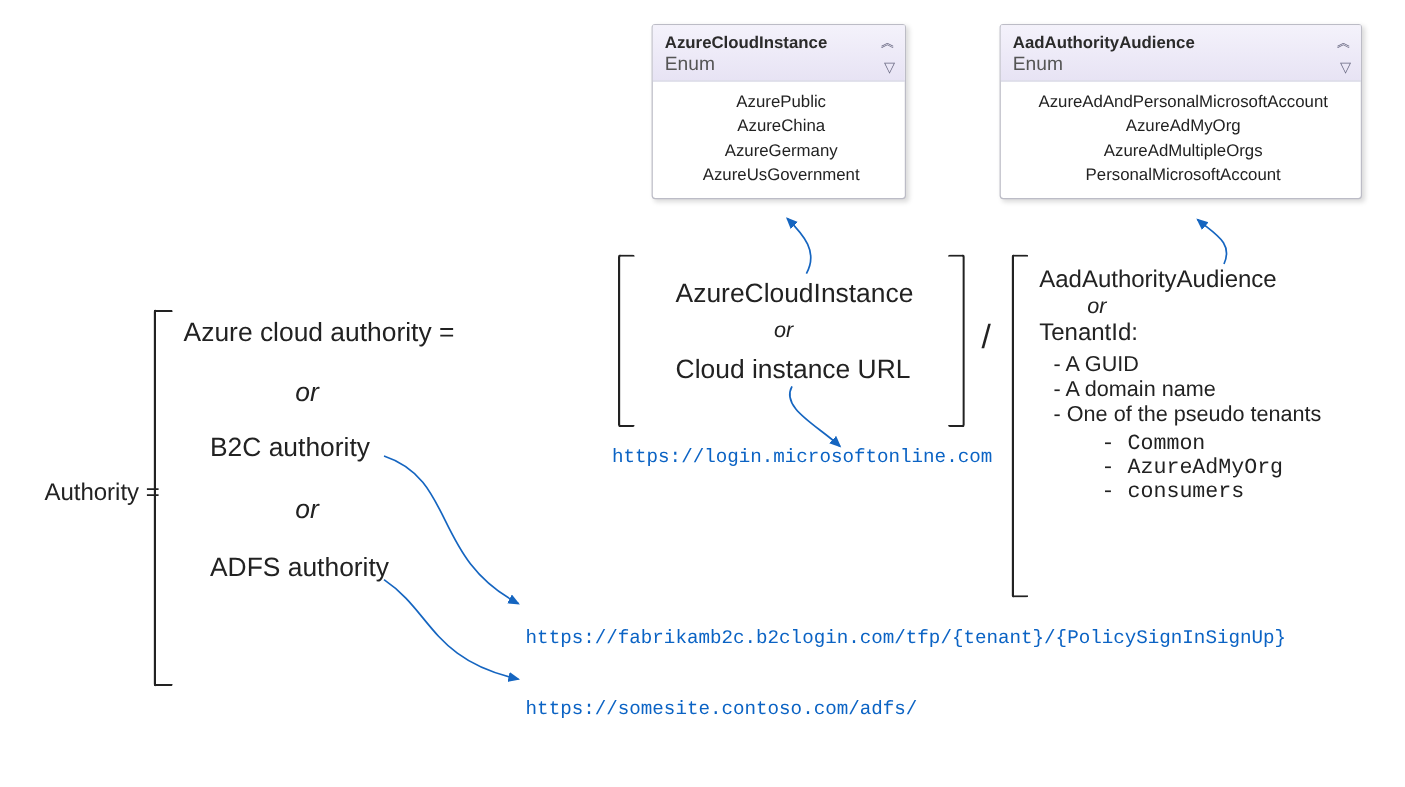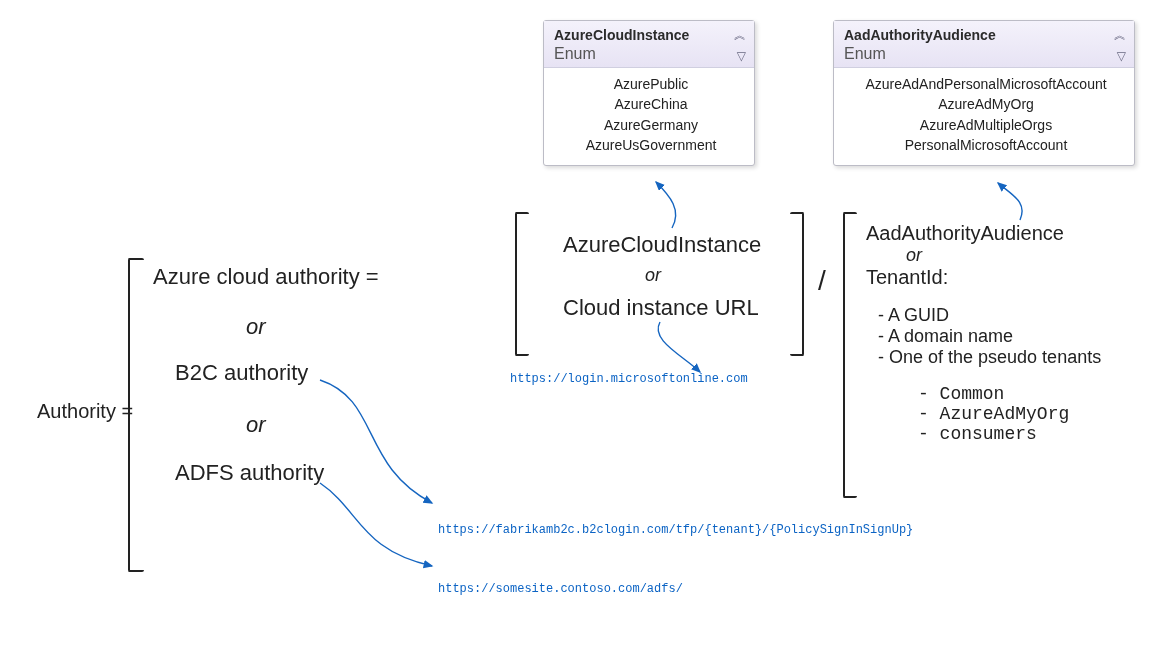--- a/index.html
+++ b/index.html
@@ -49,39 +49,39 @@
     padding: 6px 10px 10px 14px;
     line-height: 1.45;
   }
   .enum-body div { white-space: nowrap; text-align: center; }
 
   
   .t-body   { font-size: 22px; font-weight: 400; }
   .t-lhs    { font-size: 20px; font-weight: 400; margin-left: 32px; }
   .t-or     { font-size: 22px; font-style: italic; font-weight: 400; }
   .t-or-sm  { font-size: 18px; font-style: italic; font-weight: 400; }
-  .t-mono   { font-family: Consolas, "Courier New", monospace; font-size: 12px; color: #0b63c4; white-space: nowrap; }
+  .t-mono   { font-family: Consolas, "Courier New", monospace; font-size: 16px; color: #0b63c4; white-space: nowrap; }
   .t-aud    { font-size: 20px; font-weight: 400; }
   .t-aud-li { font-size: 18px; }
   .t-mono-li{ font-family: Consolas, "Courier New", monospace; font-size: 18px; }
 
   
   .bracket {
     border: 2px solid #222;
     border-right: none;
     border-radius: 2px;
   }
   .bracket-close {
     border: 2px solid #222;
     border-left: none;
     border-radius: 2px;
   }
   .slash { font-size: 28px; }
 
-  ul.dash { list-style: none; padding: 0; margin: 16px; }
+  ul.dash { list-style: none; padding: 0; margin: 4px; }
   ul.dash > li::before { content: "-  "; }
   ul.dash ul.dash { margin-left: 40px; }
 
   svg.arrows { position: absolute; left: 0; top: 0; pointer-events: none; }
   .arrow-stroke { fill: none; stroke: #1565c0; stroke-width: 1.4; }
   .arrow-head   { fill: #1565c0; }
 </style>
 </head>
 <body>
 

